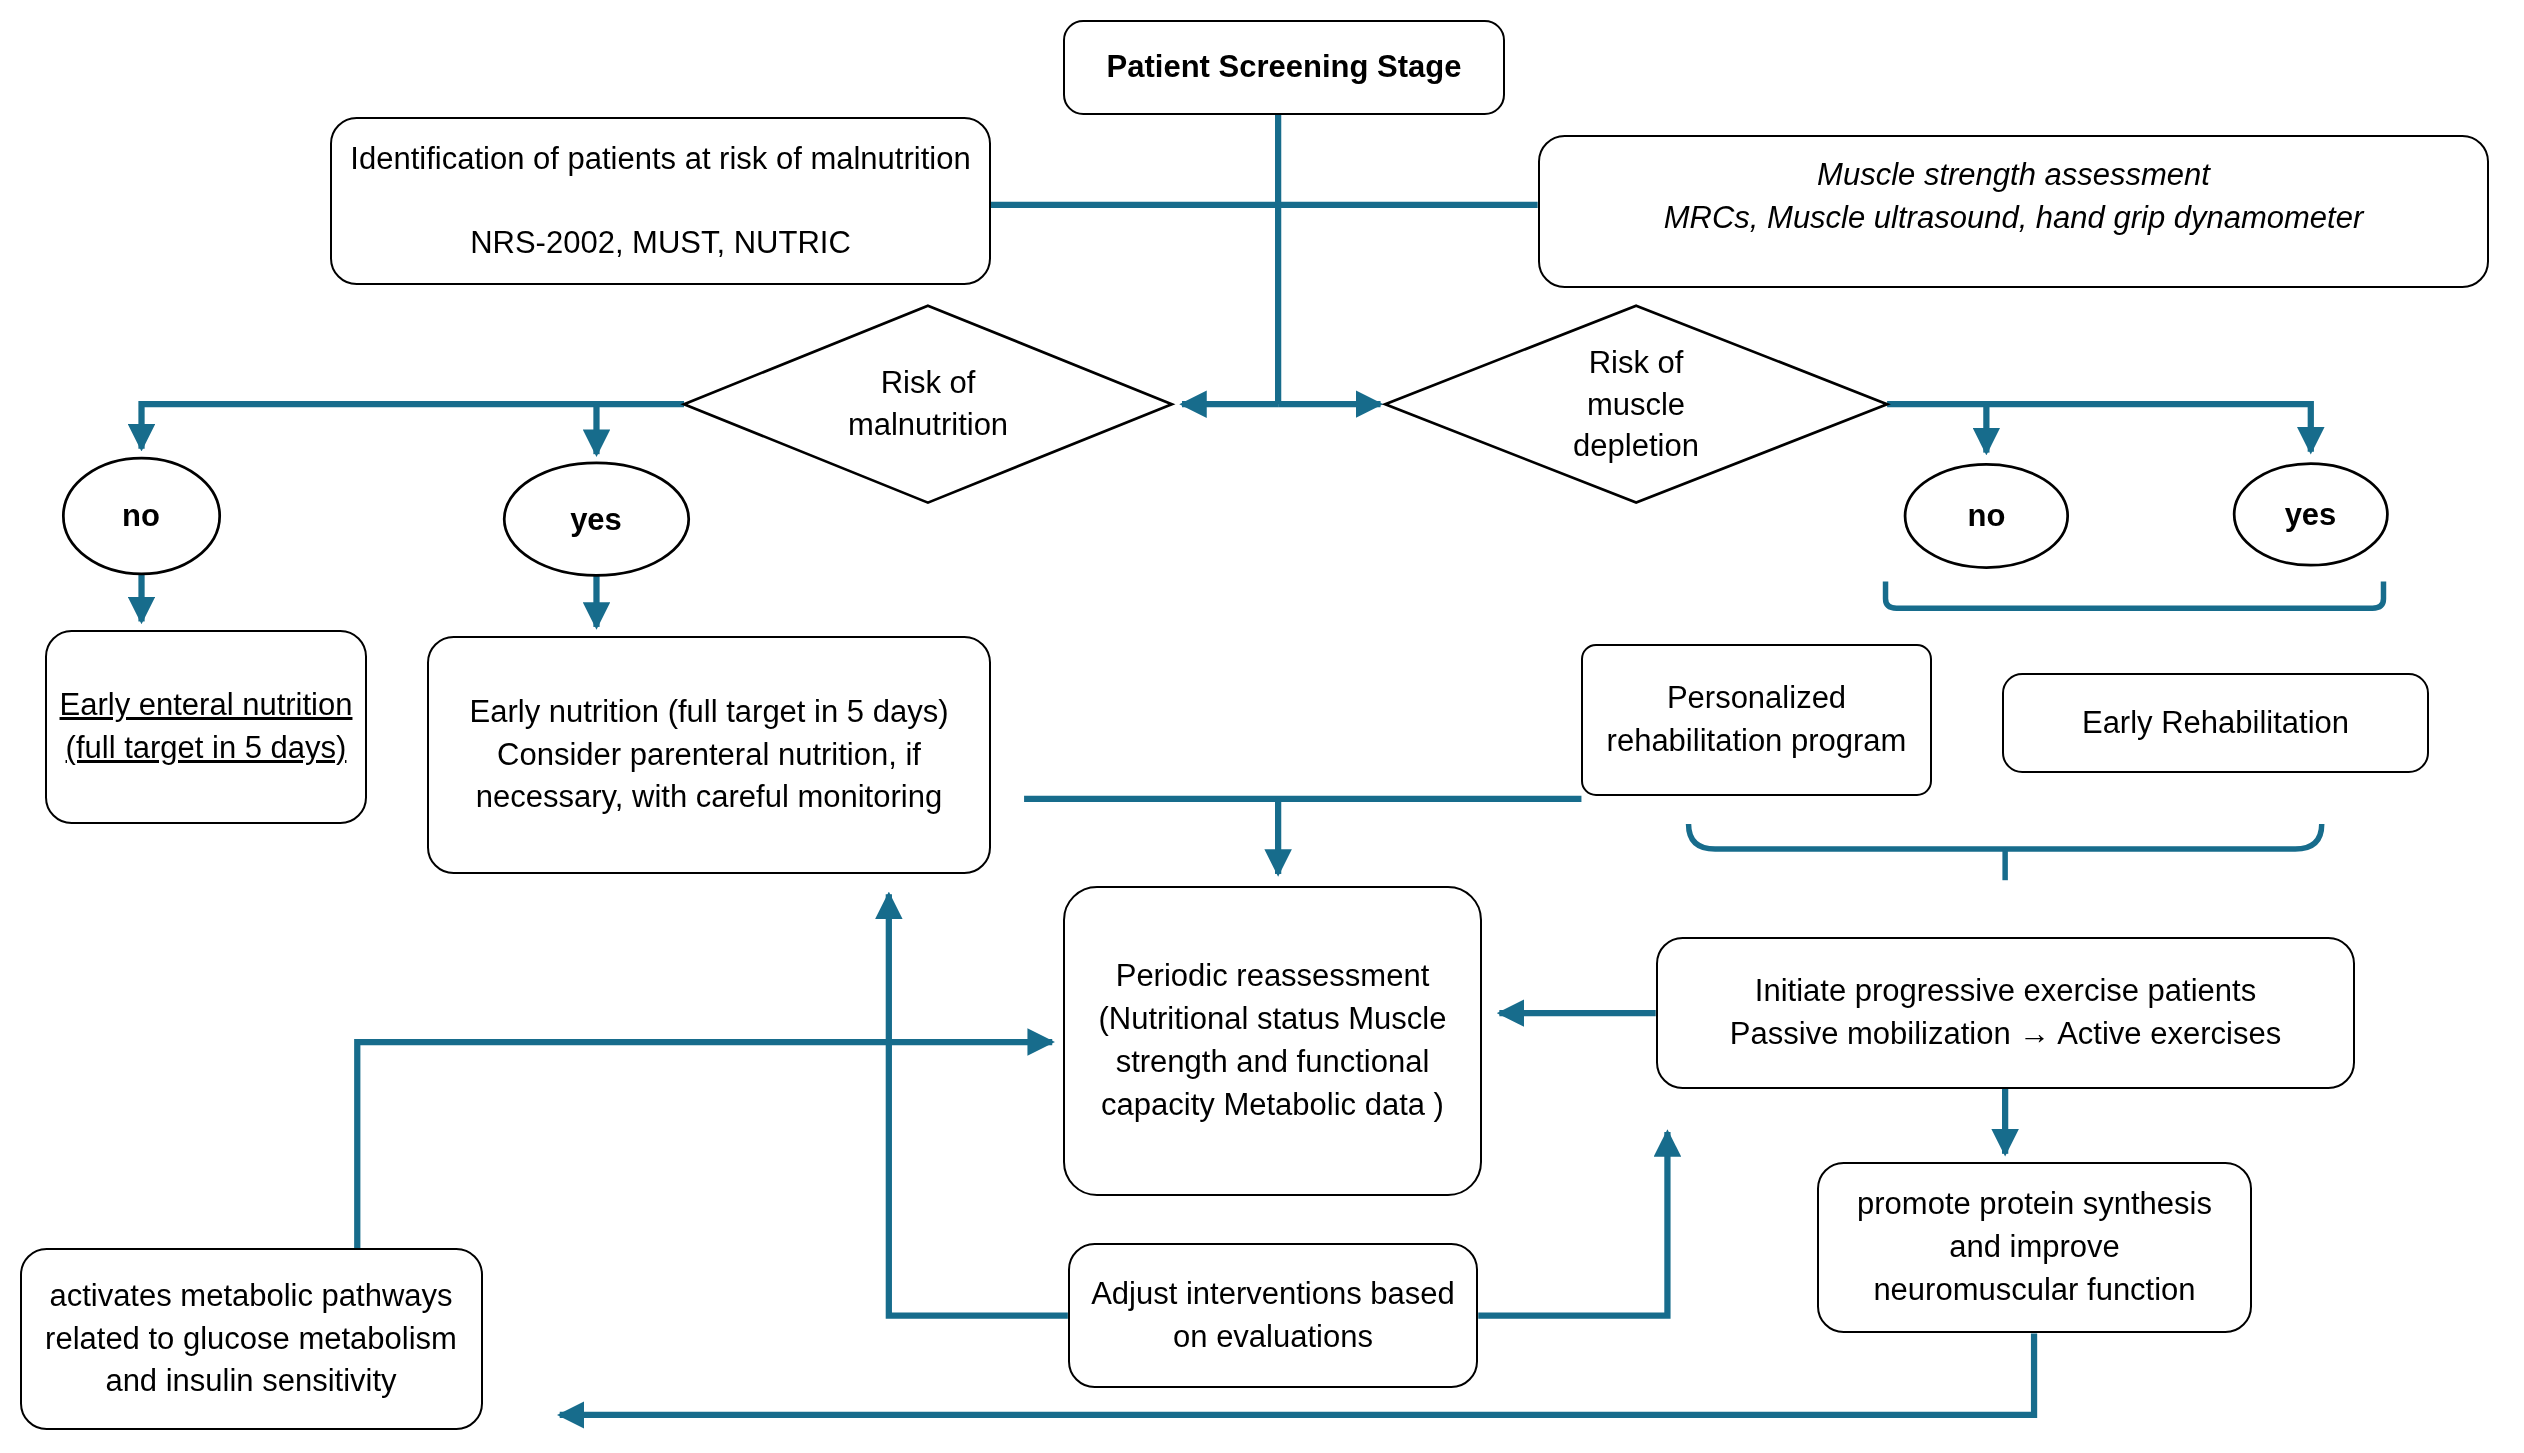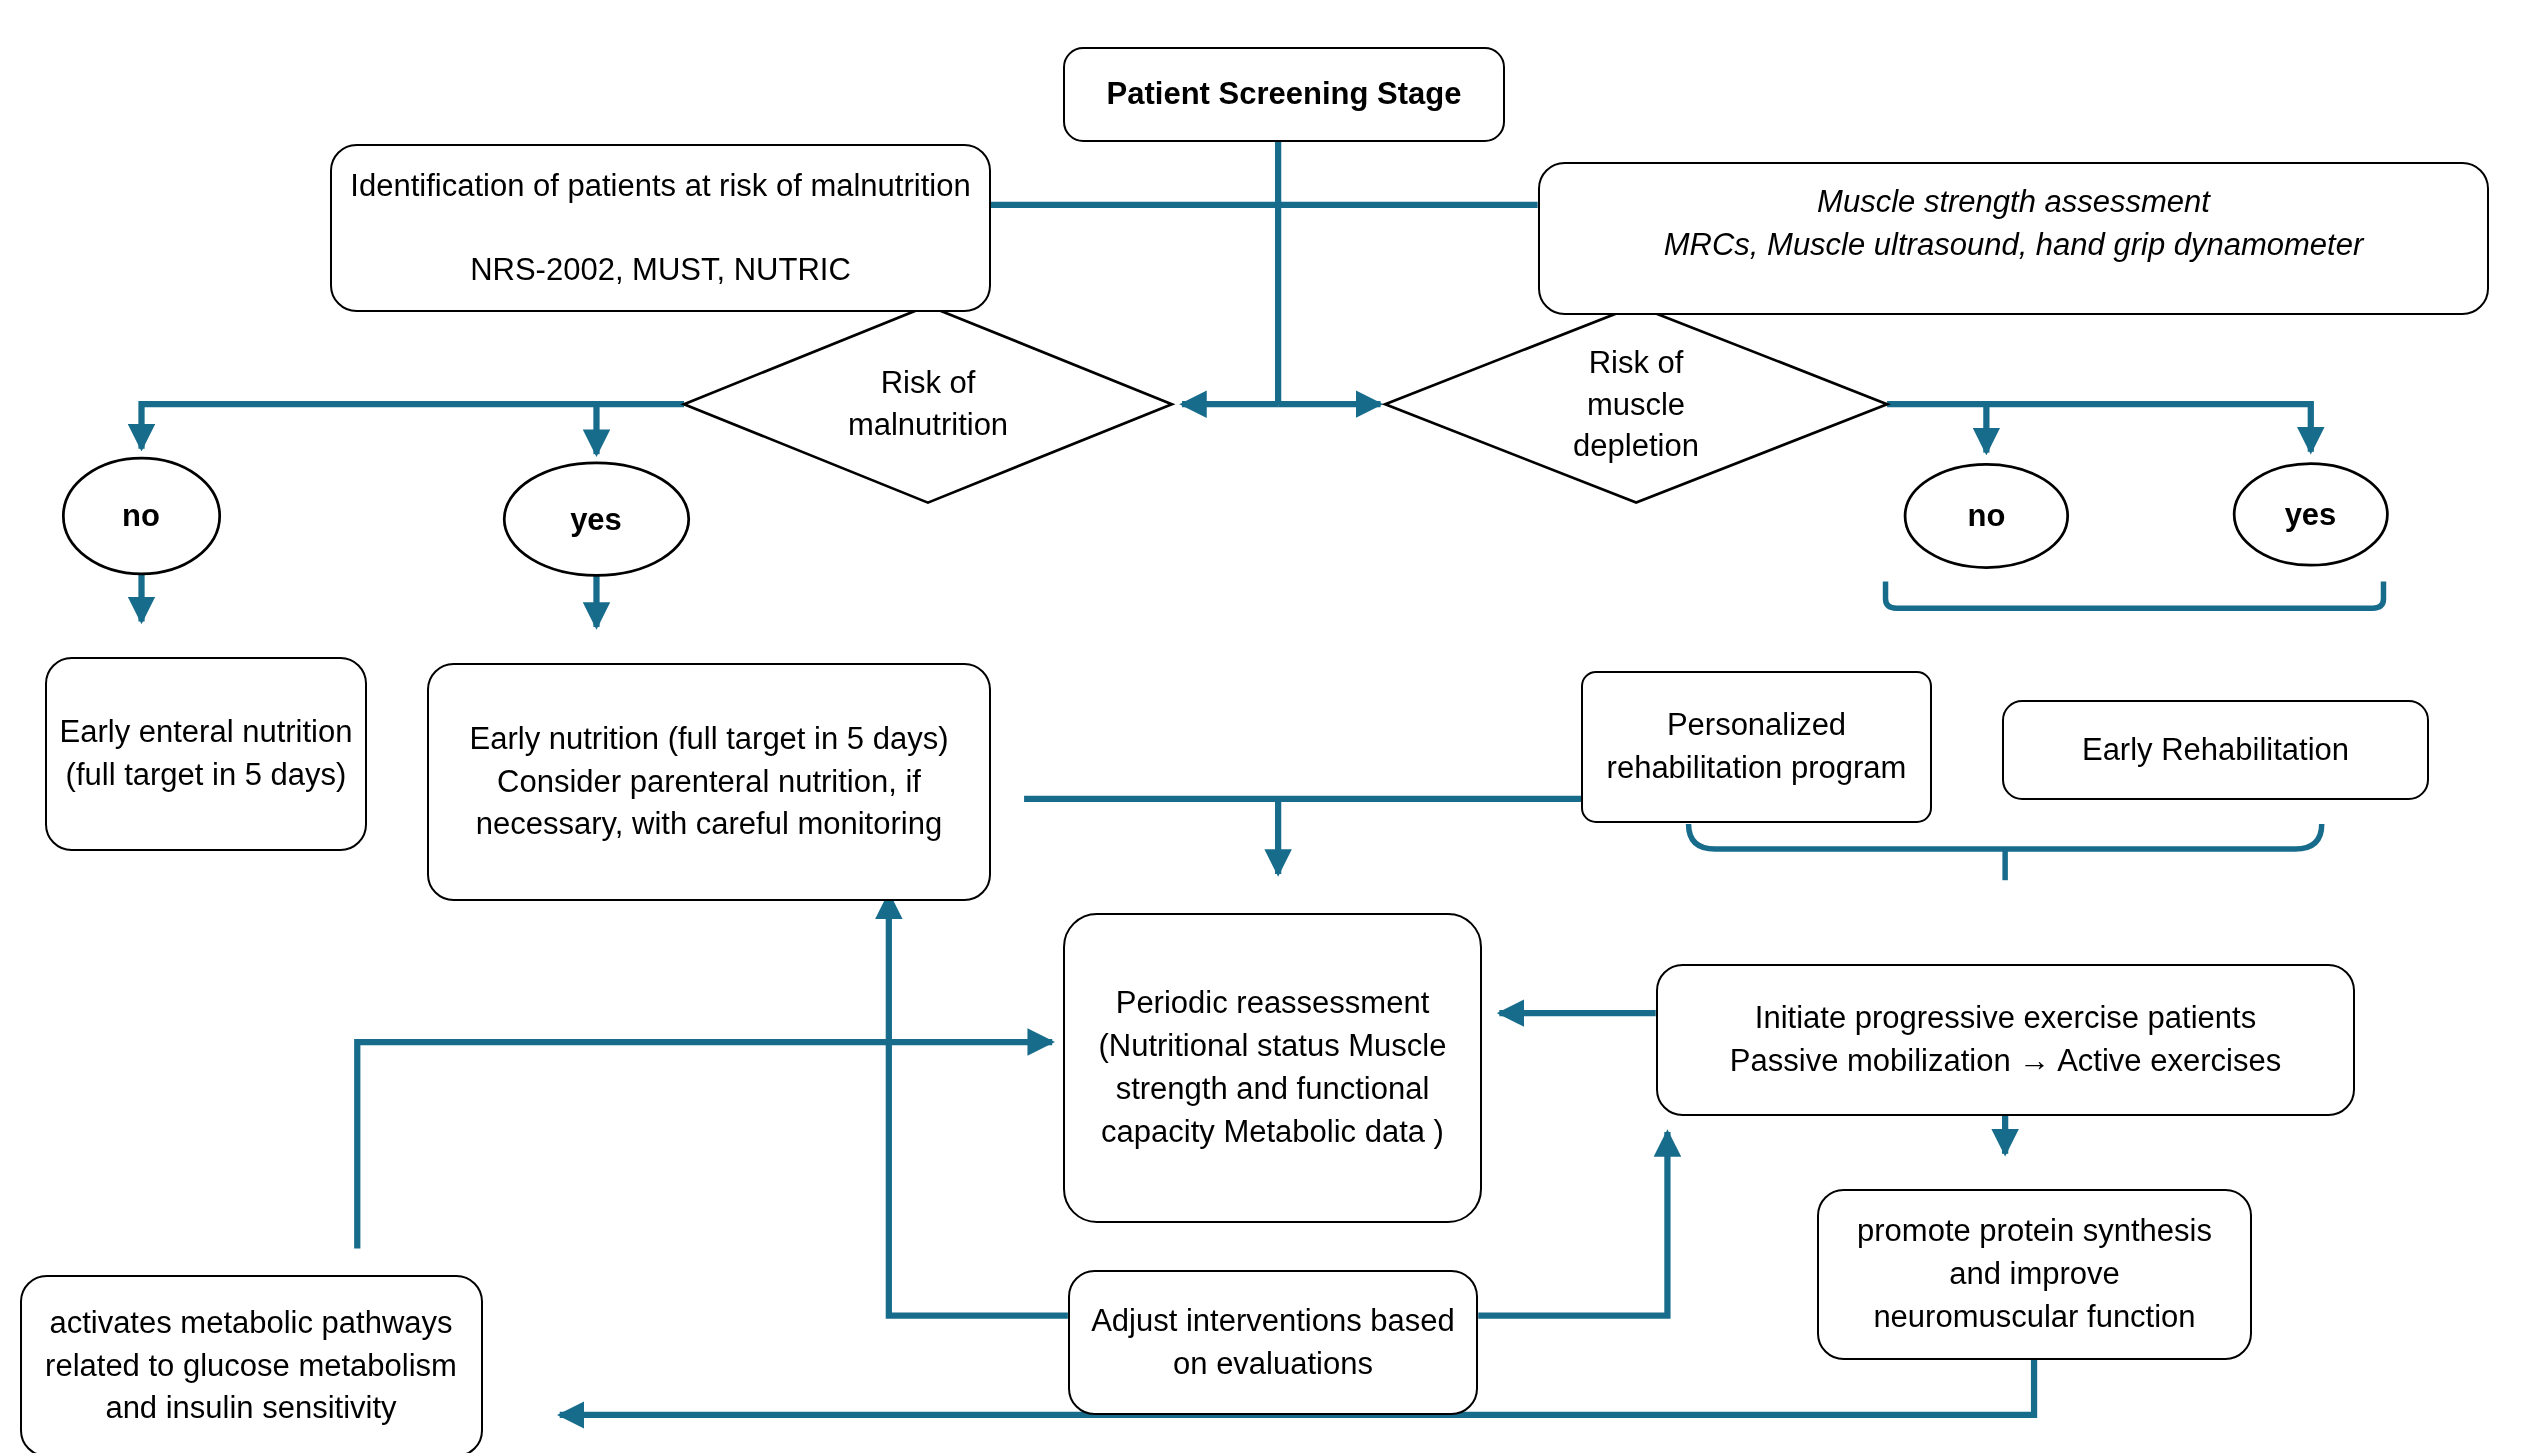--- a/index.html
+++ b/index.html
@@ -19,21 +19,20 @@
     background: #fff;
     border: 2.3px solid #000;
     border-radius: 26.6px;
     display: flex;
     flex-direction: column;
     align-items: center;
     justify-content: center;
     text-align: center;
     font-size: 31px;
     line-height: 1.38;
-    margin-top: 27px;
   }
   .node .ln { display:block; }
   .bold { font-weight: 700; }
   .label {
     position:absolute;
     display:flex; align-items:center; justify-content:center;
     text-align:center; font-size:31px; line-height:1.35;
   }
 </style>
 </head>
@@ -89,21 +88,21 @@
   <div class="node" style="left:330px; top:117px; width:661px; height:168px; padding:0 11px;gap:41px;">
     <span class="ln">Identification of patients at risk of malnutrition</span>
     <span class="ln">NRS-2002, MUST, NUTRIC</span>
   </div>
 
   <div class="node" style="left:1538px; top:135px; width:951px; height:153px; justify-content:flex-start; padding-top:17px;font-style:italic;">
     <span class="ln">Muscle strength assessment</span>
     <span class="ln">MRCs, Muscle ultrasound, hand grip dynamometer</span>
   </div>
 
-  <div class="node" style="left:45px; top:630px; width:322px; height:194px; padding:0 9.4px;">
+  <div class="node" style="left:45px; top:630px; width:322px; height:194px; padding:0 9.4px;text-decoration:underline;">
     <span class="ln">Early enteral nutrition (full target in 5 days)</span>
   </div>
 
   <div class="node" style="left:427px; top:636px; width:564px; height:238px; padding:0 9.4px;">
     <span class="ln">Early nutrition (full target in 5 days)</span>
     <span class="ln">Consider parenteral nutrition, if necessary, with careful monitoring</span>
   </div>
 
   <div class="node" style="left:1581px; top:644px; width:351px; height:152px; padding:0 22px;border-radius:15px;">
     <span class="ln">Personalized rehabilitation program</span>

